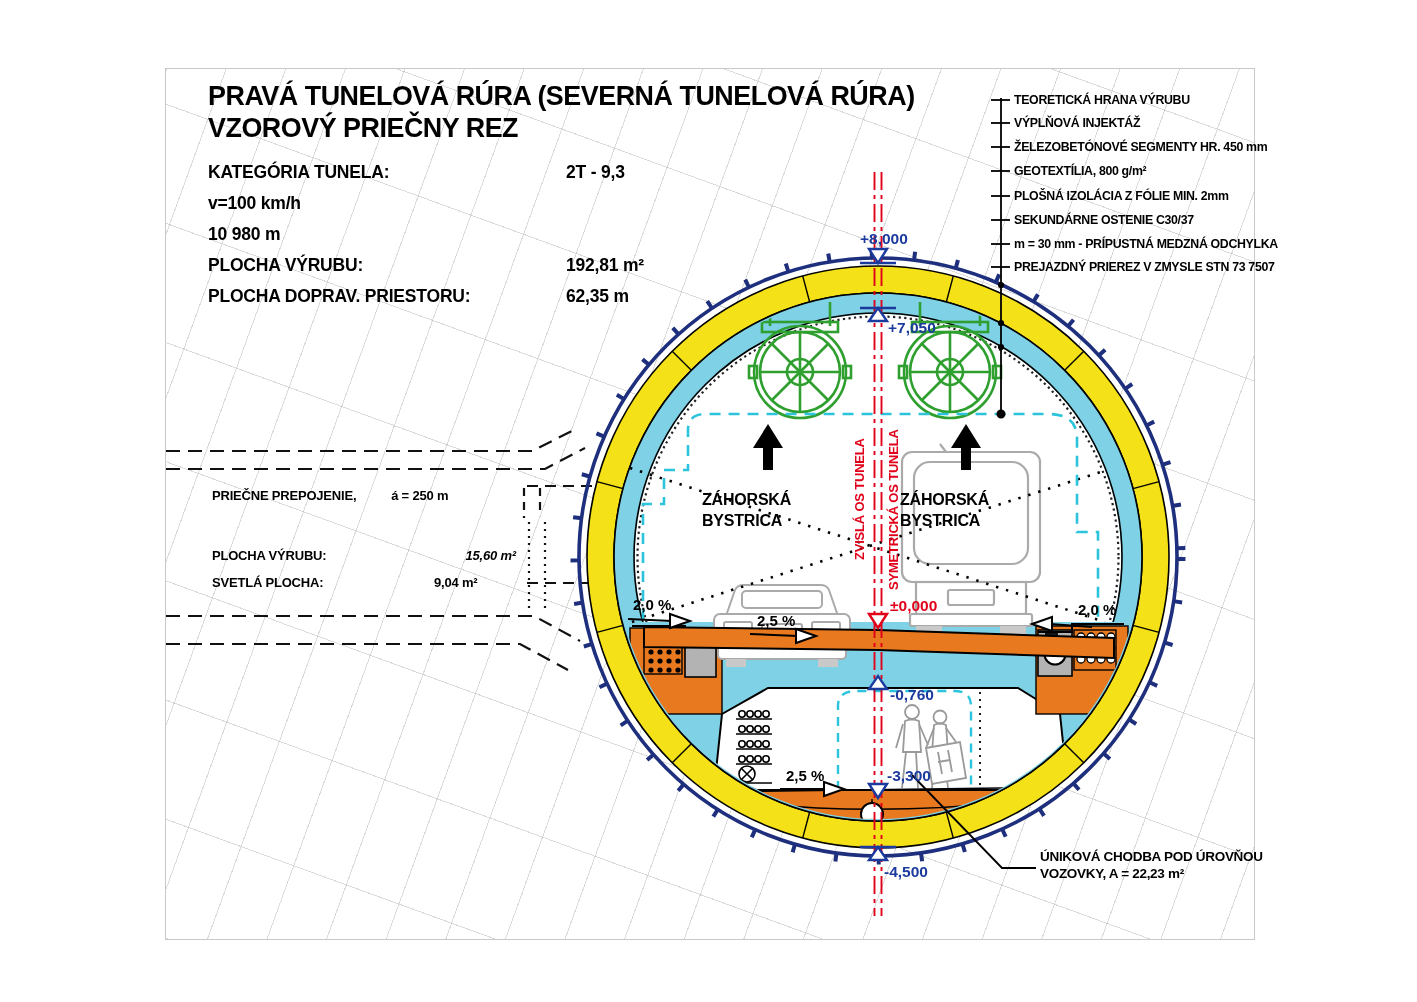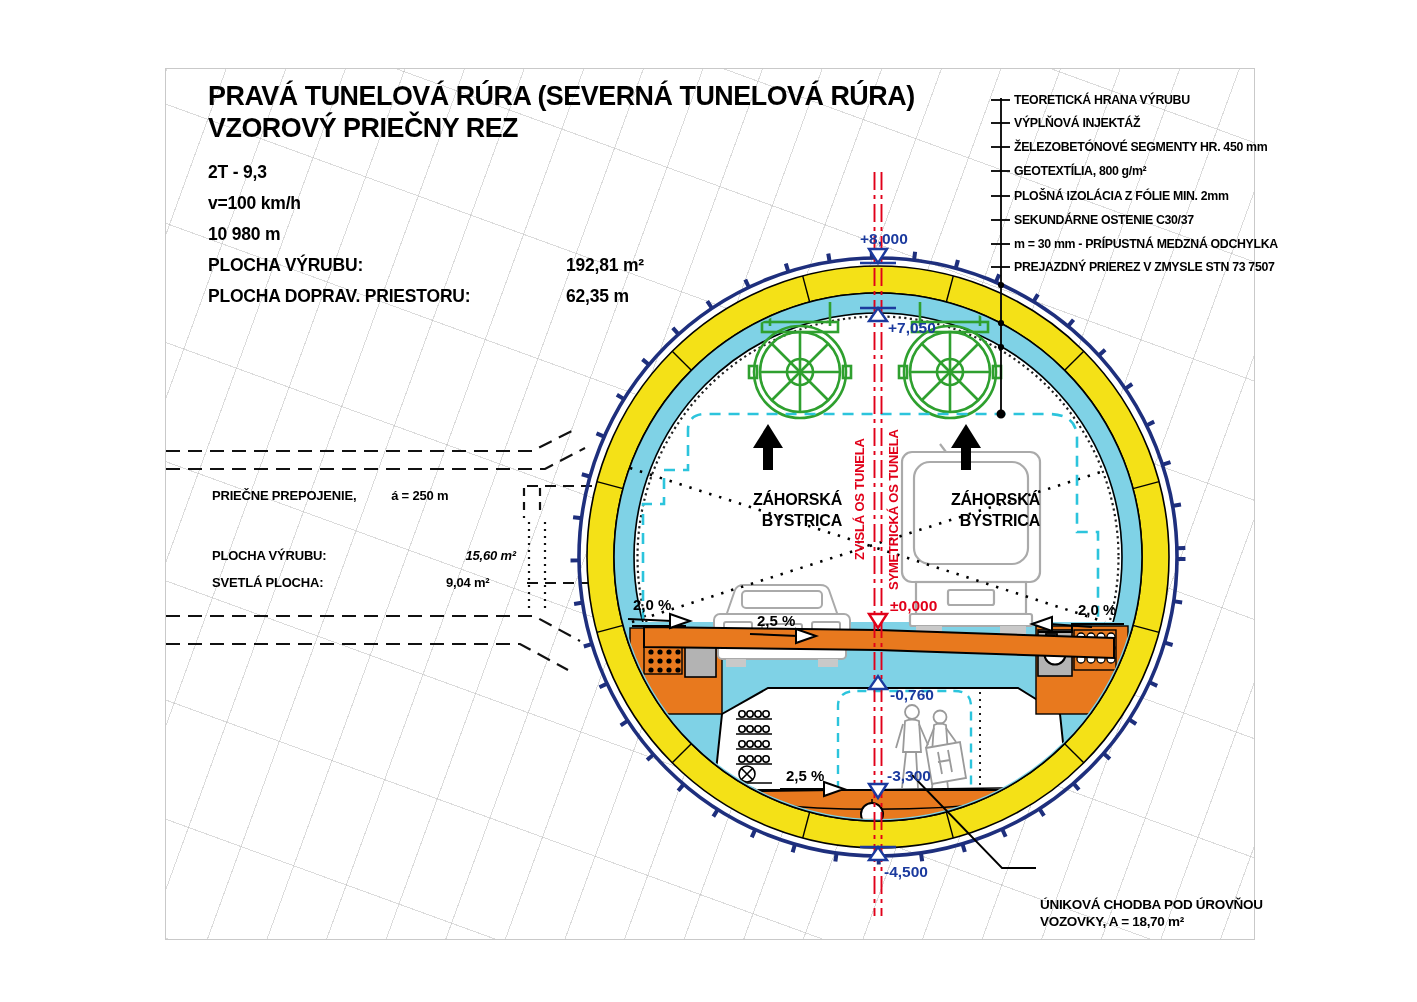--- a/index.html
+++ b/index.html
@@ -12,24 +12,24 @@
          repeating-linear-gradient(20deg,  rgba(175,175,175,.45) 0 1px, transparent 1px 112px);}
   .abs{position:absolute;}
   .title{left:208px;top:80px;font-size:28px;font-weight:bold;line-height:1.14;
          letter-spacing:-.5px;white-space:nowrap;transform:scaleX(.96);transform-origin:left top;}
   .params{left:208px;top:157px;font-size:17.5px;font-weight:bold;letter-spacing:-.2px;}
   .params .row{display:flex;height:31px;align-items:center;white-space:nowrap;}
   .params .lab{width:358px;}
   .legend{left:1014px;top:91px;font-size:13px;font-weight:bold;letter-spacing:-.35px;}
   .legend .item{position:absolute;left:0;white-space:nowrap;transform:scaleX(.95);transform-origin:left top;}
   .cross{font-size:13px;font-weight:bold;white-space:nowrap;letter-spacing:-.2px;}
-  .dest{width:140px;text-align:right;font-size:16px;font-weight:bold;line-height:1.3;
+  .dest{width:140px;text-align:left;font-size:16px;font-weight:bold;line-height:1.3;
         letter-spacing:-.2px;}
   .callout{left:1040px;top:849px;font-size:13.5px;font-weight:bold;line-height:1.25;
-        letter-spacing:-.3px;white-space:nowrap;margin-top:48px;}
+        letter-spacing:-.3px;white-space:nowrap;}
   .axislab{font-size:13px;font-weight:bold;color:#e10019;white-space:nowrap;
         transform:rotate(-90deg);transform-origin:0 0;letter-spacing:-.2px;}
   svg{position:absolute;left:0;top:0;}
 </style>
 </head>
 <body>
 
 <div id="app">
   <div class="canvas abs"></div>
 
@@ -321,20 +321,21 @@
     </g>
   </svg>
 
   <div class="abs title">
     <div>PRAVÁ TUNELOVÁ RÚRA (SEVERNÁ TUNELOVÁ RÚRA)</div>
     <div>VZOROVÝ PRIEČNY REZ</div>
   </div>
 
   <div class="abs params">
     <div class="row">
+      <span class="lab">KATEGÓRIA TUNELA:</span>
       <span>2T - 9,3</span>
     </div>
     <div class="row">
       <span>v=100 km/h</span>
     </div>
     <div class="row">
       <span>10 980 m</span>
     </div>
     <div class="row">
       <span class="lab">PLOCHA VÝRUBU:</span>
@@ -359,34 +360,34 @@
 
   <div class="abs cross" style="left:212px;top:488px;">
     <span>PRIEČNE PREPOJENIE,</span>
     <span style="display:inline-block;width:28px;"></span>
     <span>á = 250 m</span>
   </div>
   <div class="abs cross" style="left:212px;top:548px;display:flex;">
     <span style="width:222px;">PLOCHA VÝRUBU:</span>
     <span style="width:82px;text-align:right;font-style:italic;">15,60 m²</span>
   </div>
-  <div class="abs cross" style="left:212px;top:575px;display:flex;gap:12px;">
+  <div class="abs cross" style="left:212px;top:575px;display:flex;">
     <span style="width:222px;">SVETLÁ PLOCHA:</span>
     <span style="width:82px;">9,04 m²</span>
   </div>
 
   <div class="abs dest" style="left:702px;top:490px;">
     <div>ZÁHORSKÁ</div>
     <div>BYSTRICA</div>
   </div>
   <div class="abs dest" style="left:900px;top:490px;">
     <div>ZÁHORSKÁ</div>
     <div>BYSTRICA</div>
   </div>
 
   <div class="abs axislab" style="left:852px;top:560px;">ZVISLÁ OS TUNELA</div>
   <div class="abs axislab" style="left:886px;top:590px;">SYMETRICKÁ OS TUNELA</div>
 
   <div class="abs callout">
     <div>ÚNIKOVÁ CHODBA POD ÚROVŇOU</div>
-    <div>VOZOVKY, A = 18,70 m²</div>
+    <div>VOZOVKY, A = 22,23 m²</div>
   </div>
 </div>
 
 </body></html>

